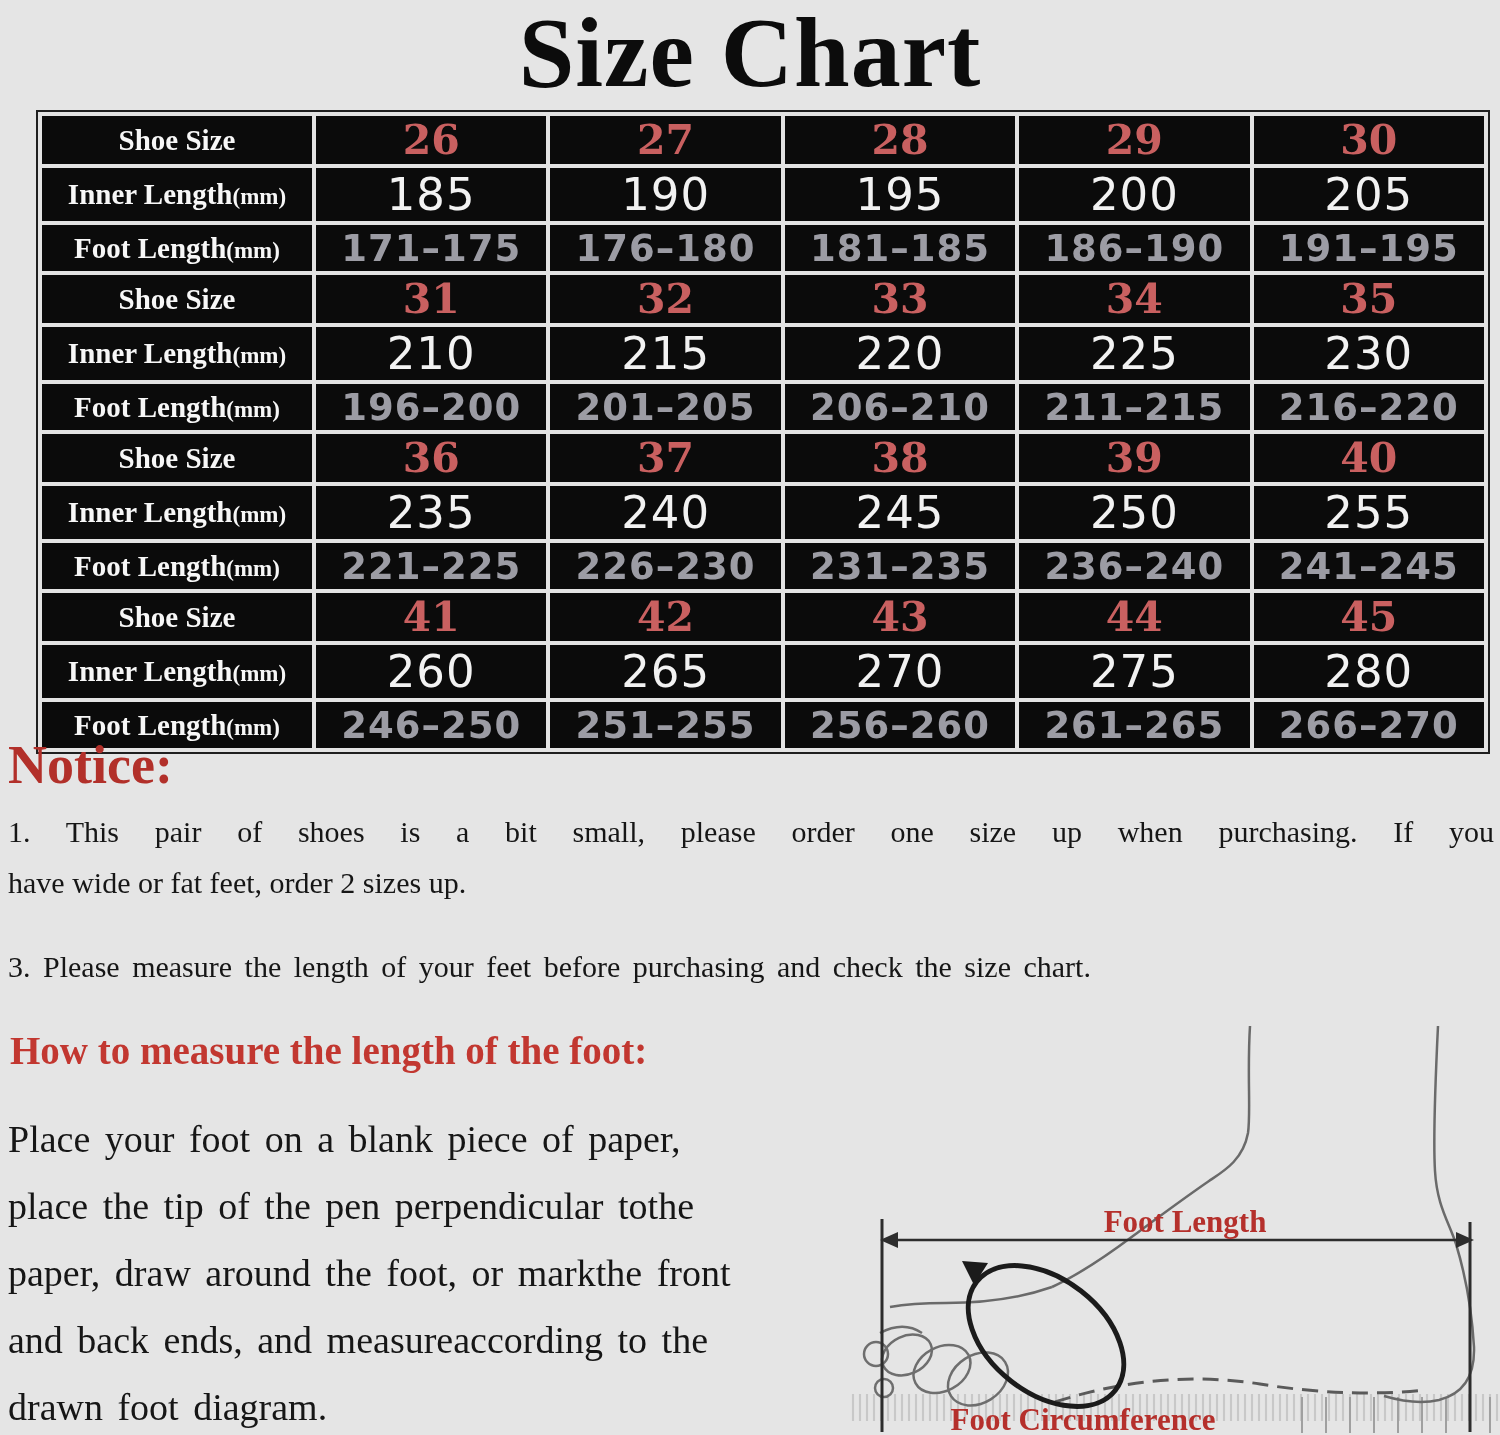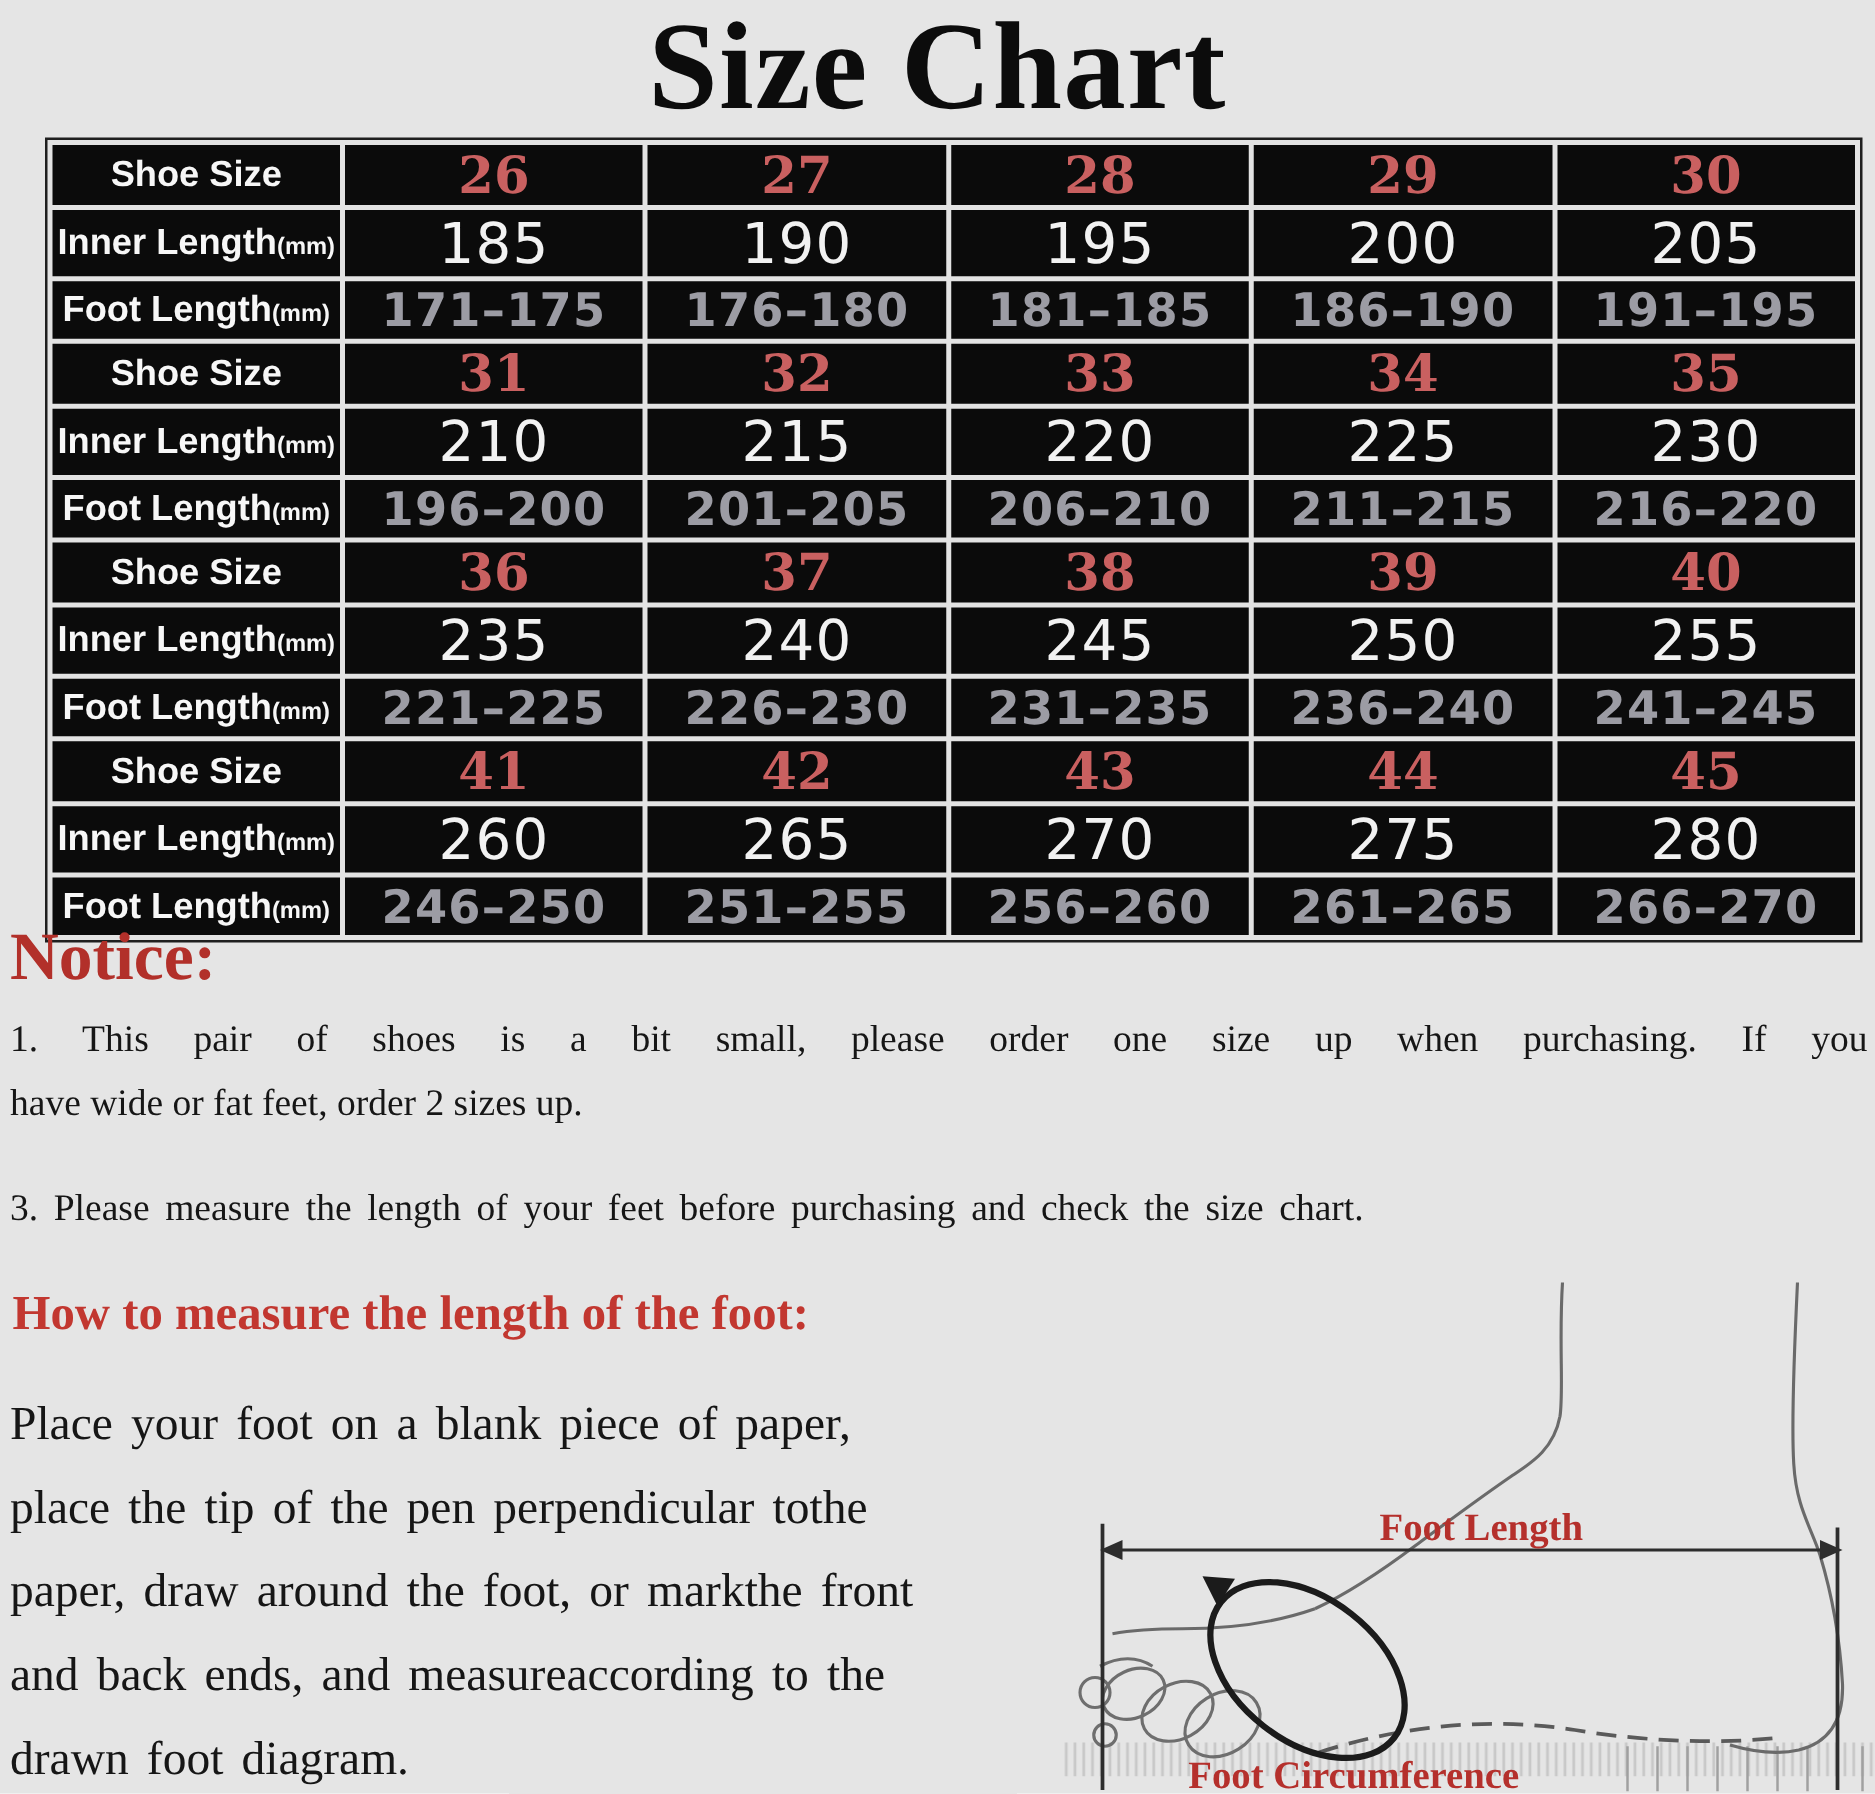--- a/index.html
+++ b/index.html
@@ -12,23 +12,23 @@
   .page{position:relative;width:1500px;height:1435px;background:#e5e5e5;overflow:hidden;
         font-family:"Liberation Serif",serif;}
   .title{position:absolute;top:0;left:0;right:0;text-align:center;
          font-weight:bold;font-size:100px;line-height:106px;color:var(--title-black);
          letter-spacing:1px;}
   table.size-table{position:absolute;top:110px;left:36px;width:1454px;
          border-collapse:separate;border-spacing:4px;background:var(--grid);
          border:2px solid #1f1f1f;table-layout:fixed;}
   table.size-table th,table.size-table td{background:var(--table-bg);height:46px;
          text-align:center;vertical-align:middle;padding:0;overflow:hidden;white-space:nowrap;}
-  table.size-table th{width:230px;font-family:Liberation Sans, sans-serif;font-weight:bold;
+  table.size-table th{width:270px;font-family:Liberation Serif, serif;font-weight:bold;
          font-size:29px;color:var(--label-white);}
-  table.size-table th .unit{font-size:19px;font-weight:bold;color:var(--label-white);}
+  table.size-table th .unit{font-size:23px;font-weight:bold;color:var(--label-white);}
   tr.row-shoe td{font-family:"DejaVu Serif",serif;font-weight:bold;font-size:41px;color:var(--size-red);}
   tr.row-inner td{font-family:"DejaVu Sans",sans-serif;font-size:45px;color:var(--inner-white);letter-spacing:1px;}
   tr.row-foot td{font-family:"DejaVu Sans",sans-serif;font-weight:bold;font-size:37px;color:var(--range-gray);letter-spacing:1px;}
   .notice-heading{position:absolute;top:734px;left:8px;font-weight:bold;font-size:54px;color:var(--notice-red);}
   .notice-item{position:absolute;left:8px;width:1486px;font-size:30px;line-height:51px;color:var(--body-text);}
   #notice-item1{top:806px;}
   #notice-item2{top:941px;word-spacing:5px;}
   .jline{text-align:justify;text-align-last:justify;}
   .measure-heading{position:absolute;top:1028px;left:10px;font-weight:bold;font-size:39px;color:var(--measure-red);}
   .measure-lines{position:absolute;top:1106px;left:8px;width:840px;font-size:38px;line-height:67px;

